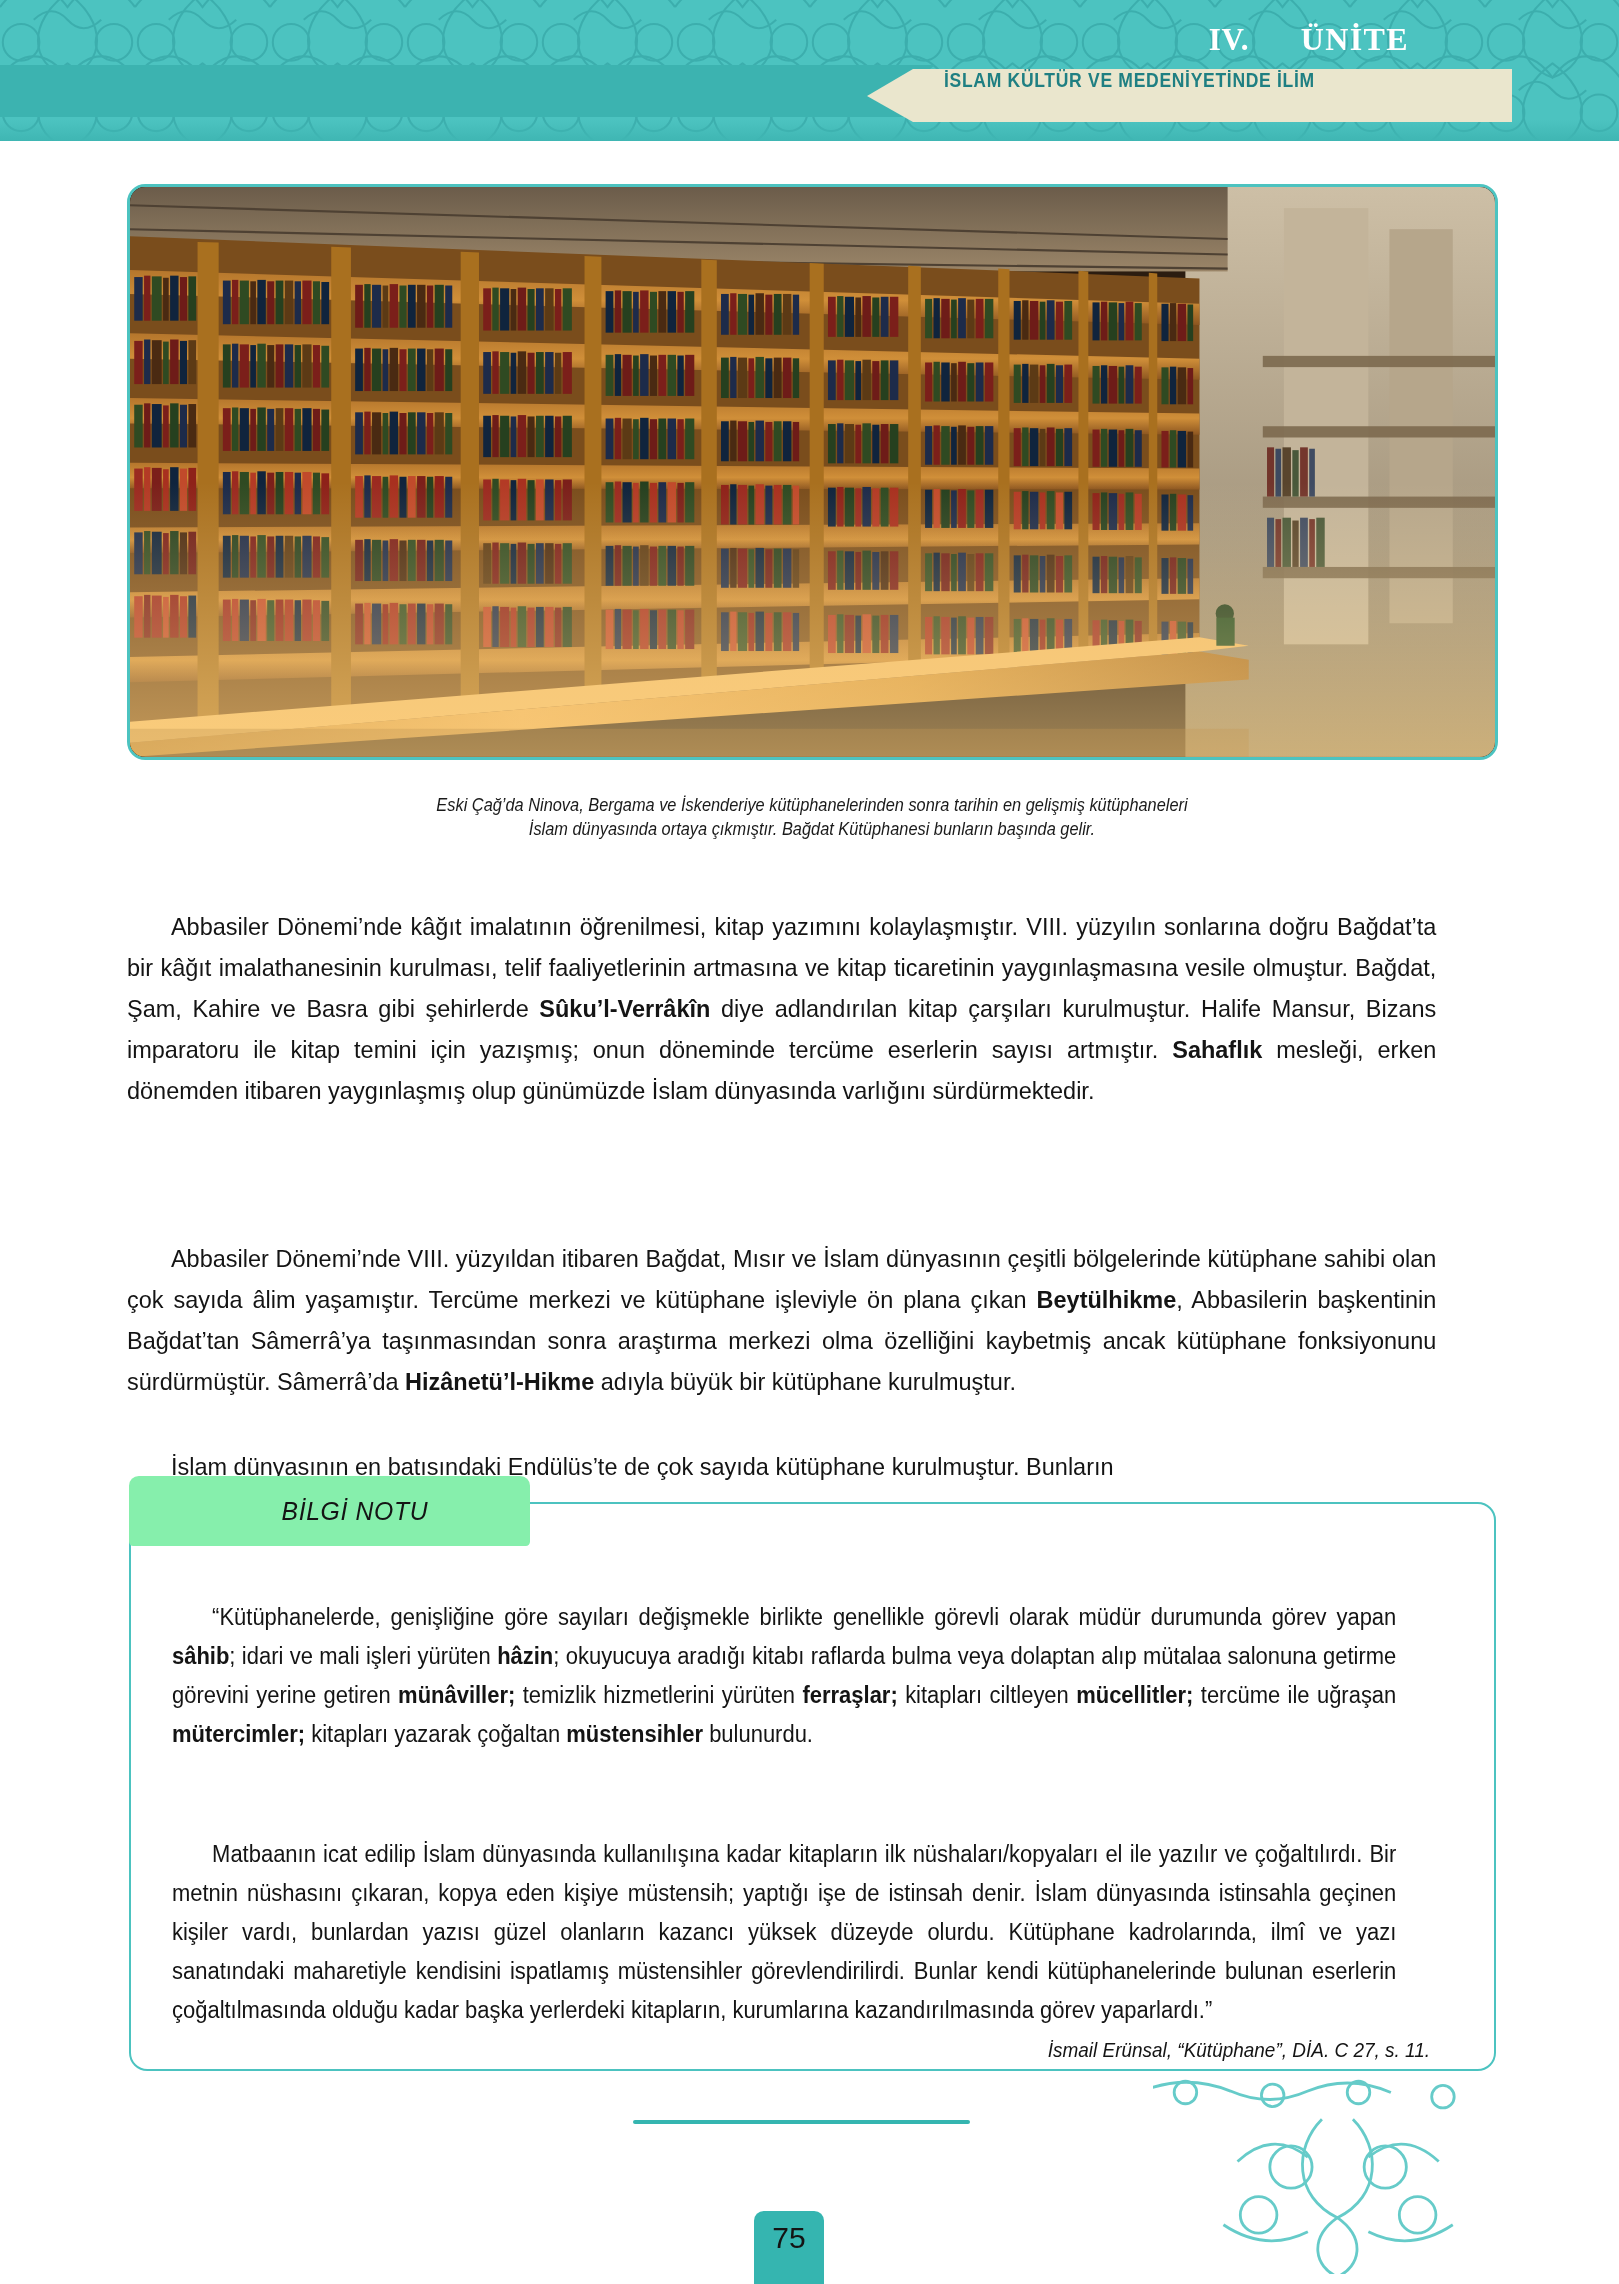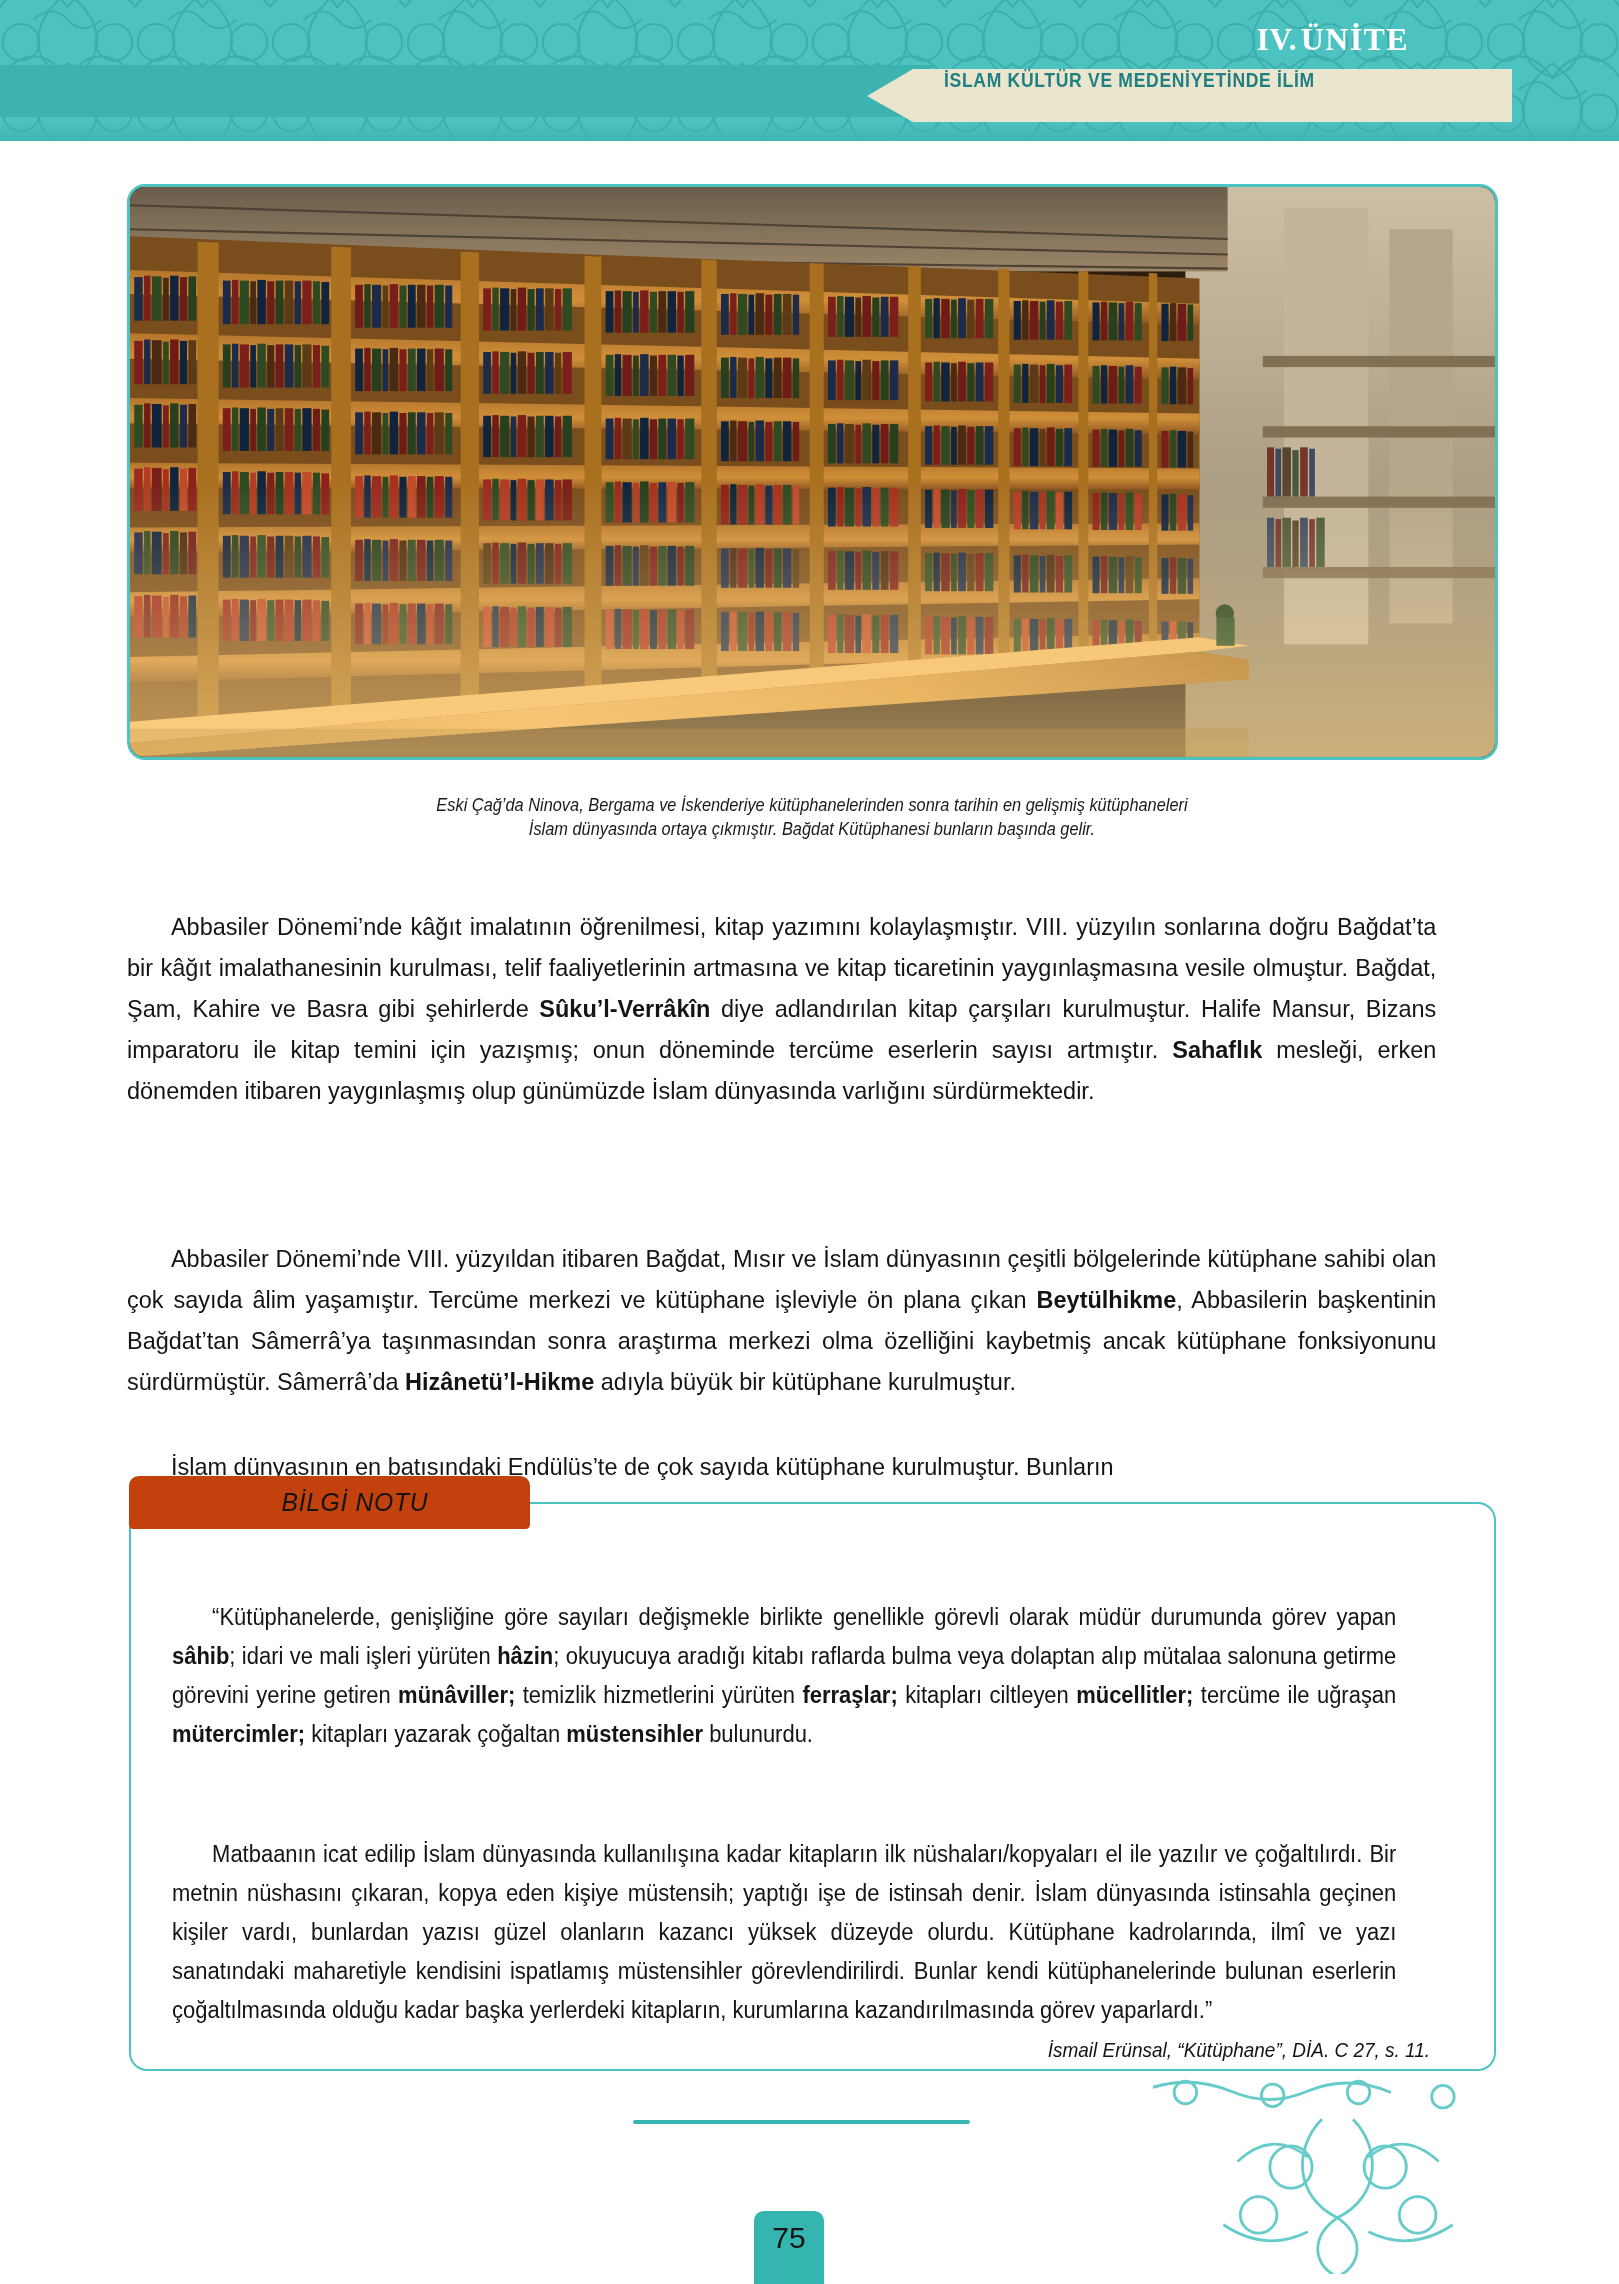--- a/index.html
+++ b/index.html
@@ -28,21 +28,21 @@
     font-family:"Liberation Serif", serif;
     color:#ffffff;
     letter-spacing:0.7px;
     z-index:5;
     white-space:nowrap;
   }
   #unit-number .rom{
     font-size:31px;font-weight:bold;
   }
   #unit-number .word{
-    font-size:32px;font-weight:bold;letter-spacing:1.4px;
+    font-size:32px;font-weight:bold;letter-spacing:1.4px;margin-left:48px;
   }
 
   
   #ribbon-teal{
     position:absolute;left:0;top:65px;width:935px;height:52px;
     background:#3cb3b0;
     clip-path:polygon(0 0,935px 0,903px 26px,935px 52px,0 52px);
     z-index:3;
   }
   #ribbon-cream{
@@ -96,22 +96,22 @@
   #par-3{top:1421px;}
 
   
   #note-box{
     position:absolute;left:129px;top:1502px;width:1367px;height:569px;
     border:2.8px solid #4cc3c0;border-radius:18.3px;box-sizing:border-box;
     background:#ffffff;
   }
   #note-tab{
     position:absolute;left:129px;top:1476px;
-    width:401px;height:53px;
-    background:#c2410c;border-radius:9.8px 9.8px 4.2px 4.2px;
+    width:401px;height:70px;
+    background:#86efac;border-radius:9.8px 9.8px 4.2px 4.2px;
     z-index:6;
     display:flex;align-items:center;justify-content:center;
   }
   #note-tab-label{
     font-family:"Liberation Sans Narrow","Liberation Sans", sans-serif;
     font-style:italic;font-size:26px;letter-spacing:0.7px;color:#141414;
     transform:scaleX(.95) translateX(27px);transform-origin:center;
     white-space:nowrap;
   }
   

